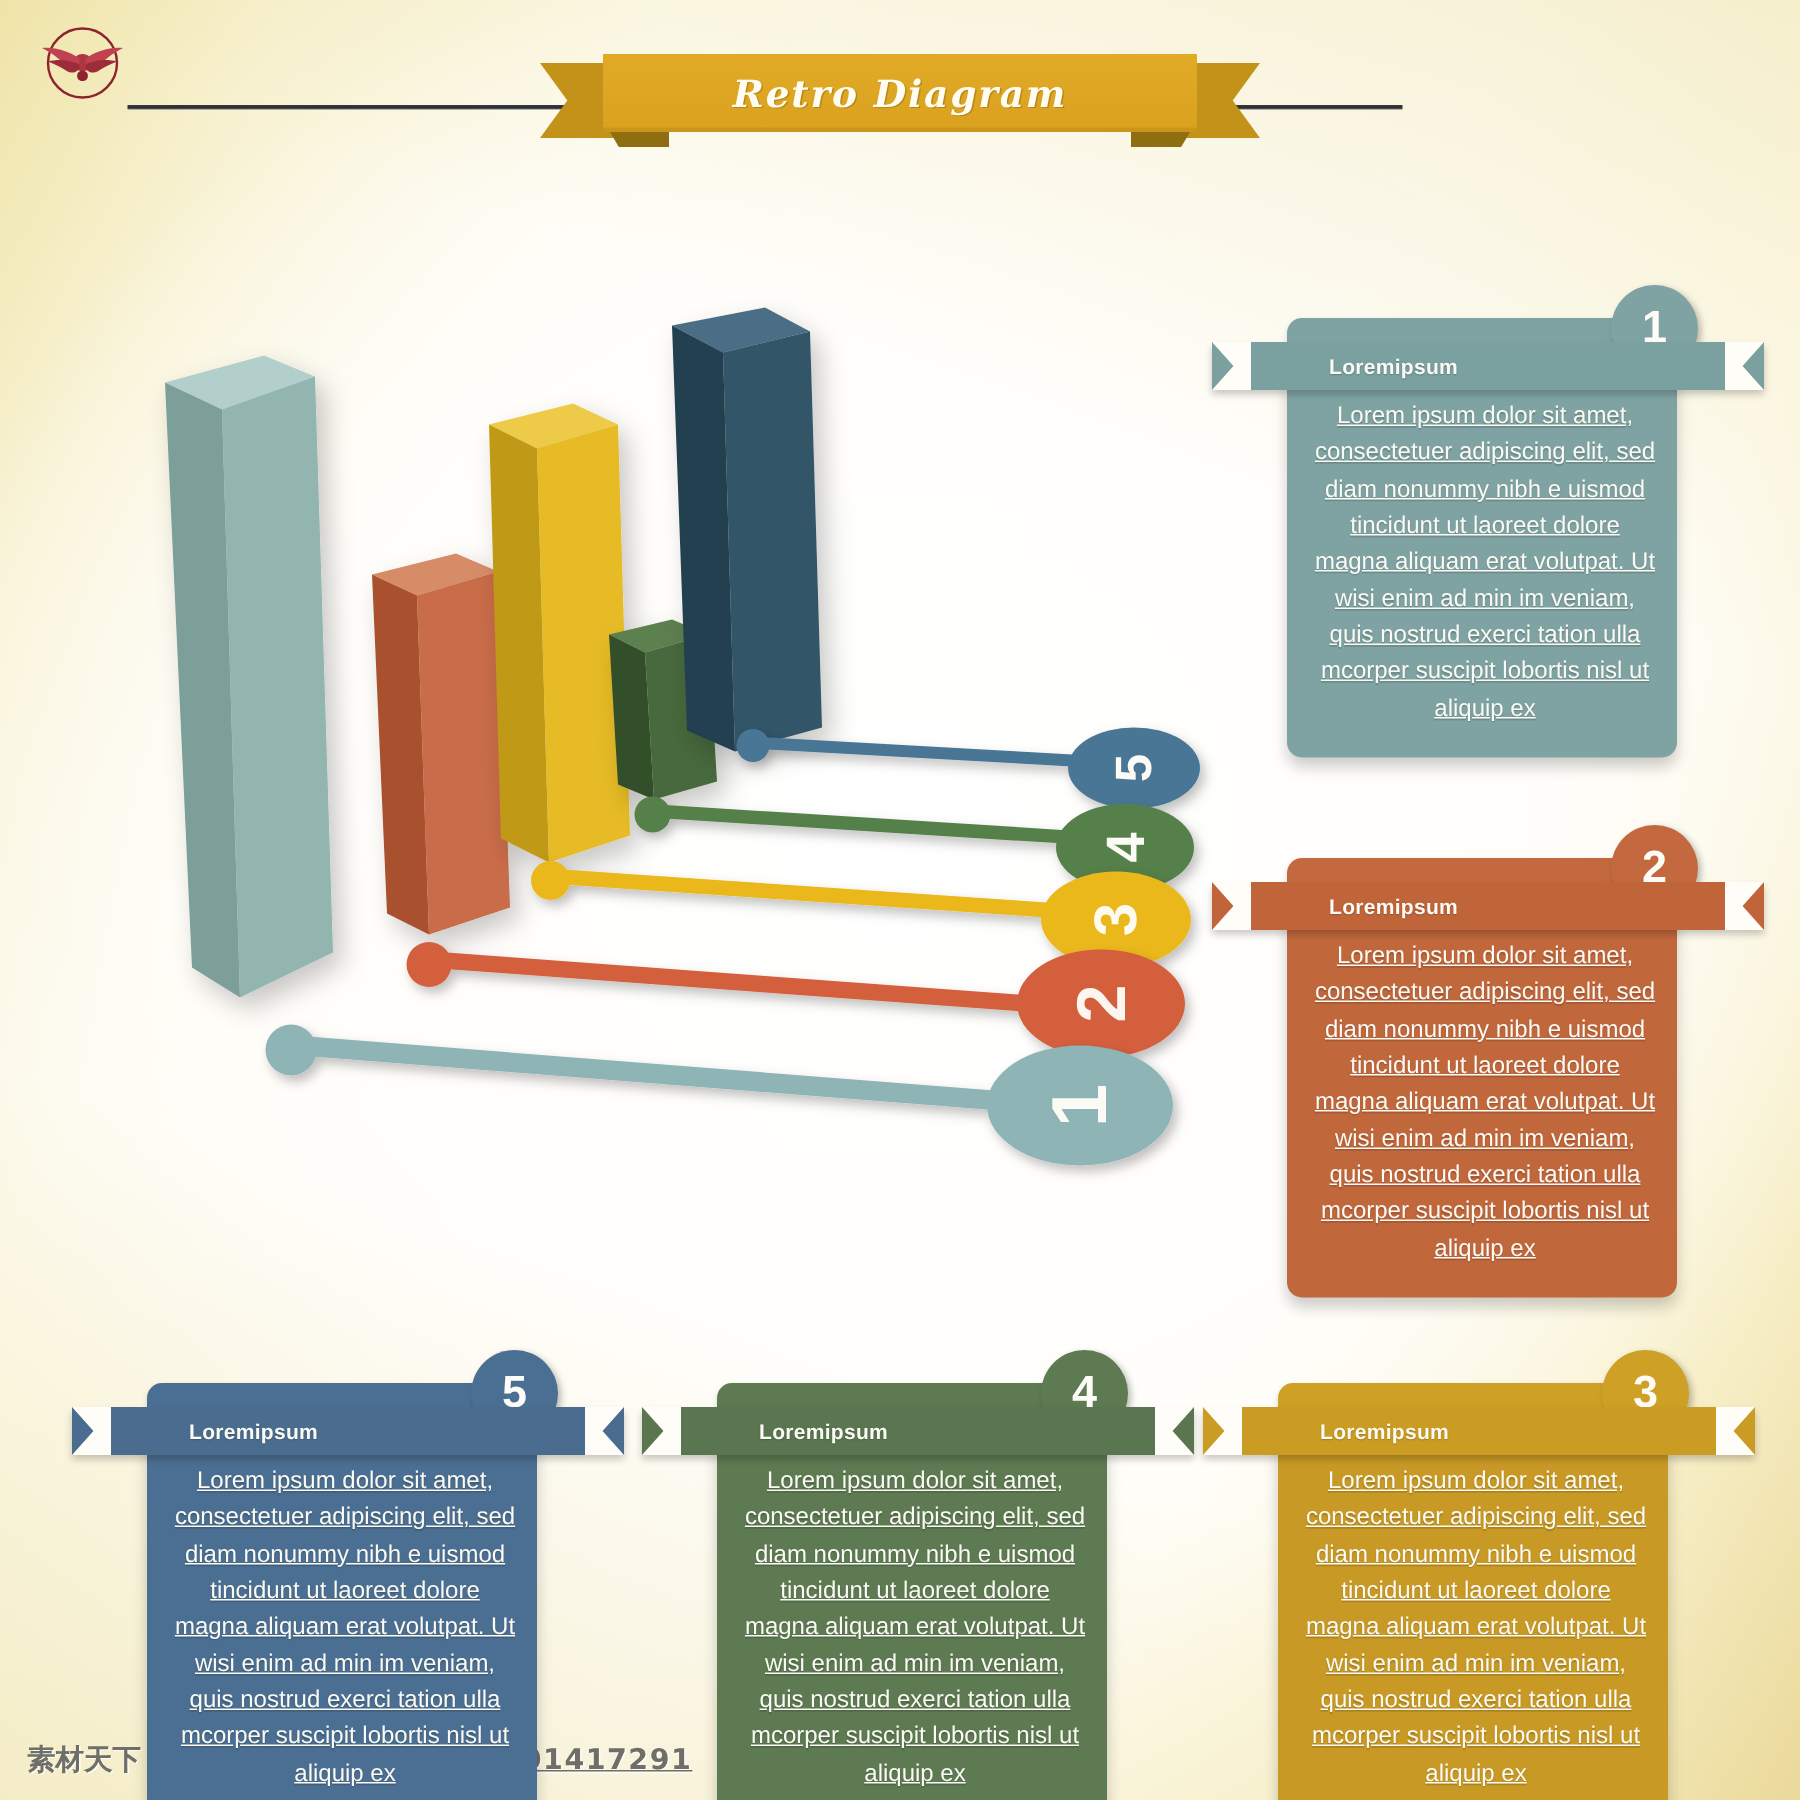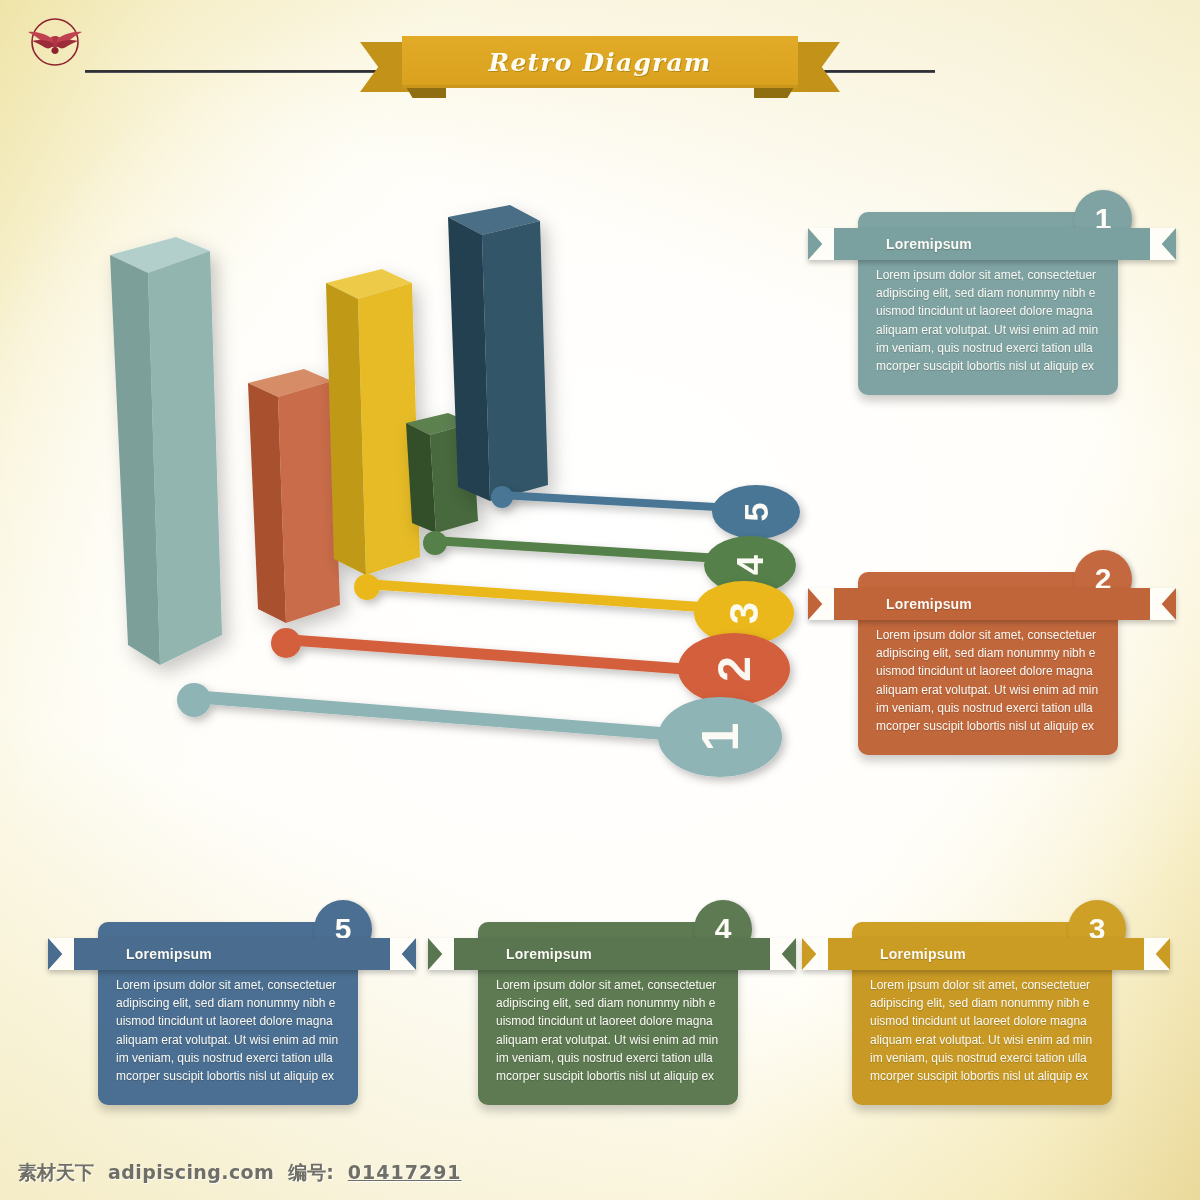--- a/index.html
+++ b/index.html
@@ -106,22 +106,24 @@
   }
   .card .body{
     position:absolute; left:10px; top:60px;
     width:260px;
     border-radius:0 0 10px 10px;
     padding:16px 14px 20px 18px;
     z-index:2;
     box-shadow:0 6px 10px rgba(0,0,0,.20);
   }
   .card .body p{
-    color:#fbfaf4; font-size:12px; line-height:1.52;
+    color:#fbfaf4; font-size:16px; line-height:1.52;
+    text-align:center;
     text-shadow:0 1px 1px rgba(0,0,0,.20);
+    text-decoration:underline;
   }
 
   
   .footer{
     position:absolute; left:18px; bottom:14px;
     display:flex; align-items:baseline; gap:14px;
     color:#6f6f68; font-size:19px; font-weight:bold;
     font-family:"DejaVu Sans", sans-serif;
     text-shadow:1px 1px 0 rgba(255,255,255,.85);
   }

